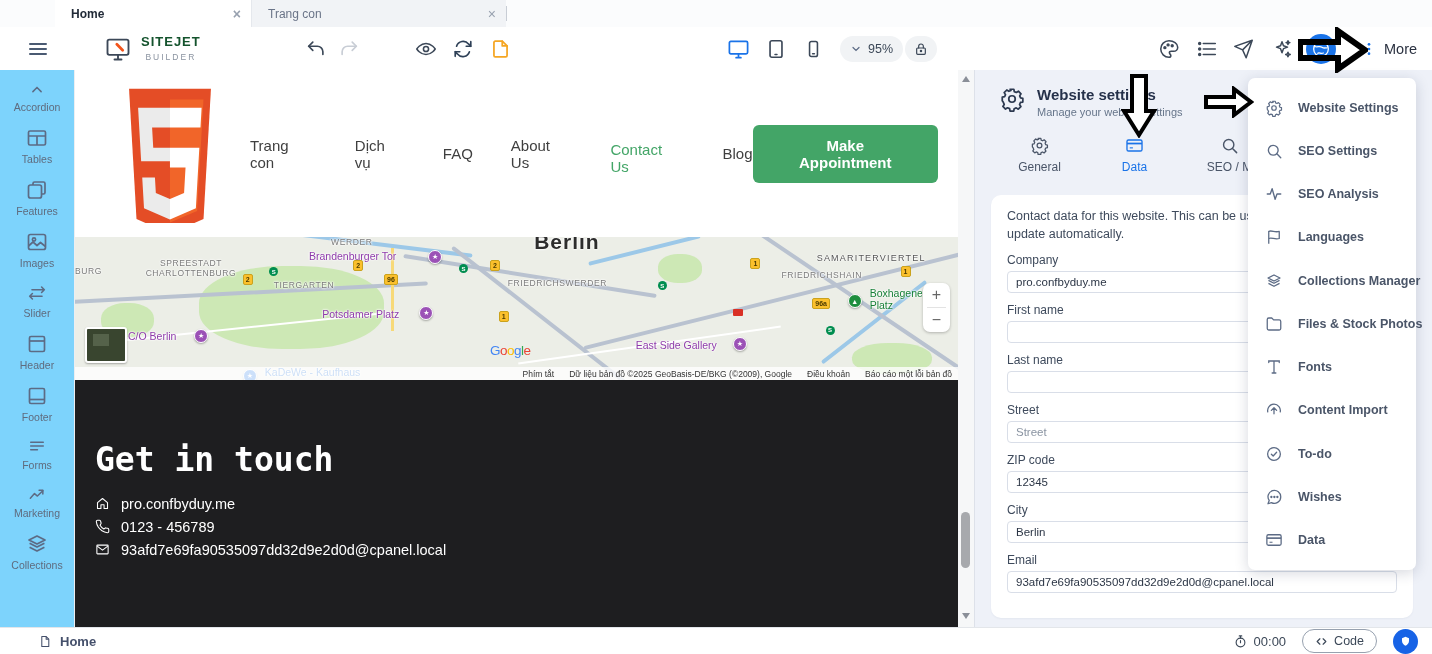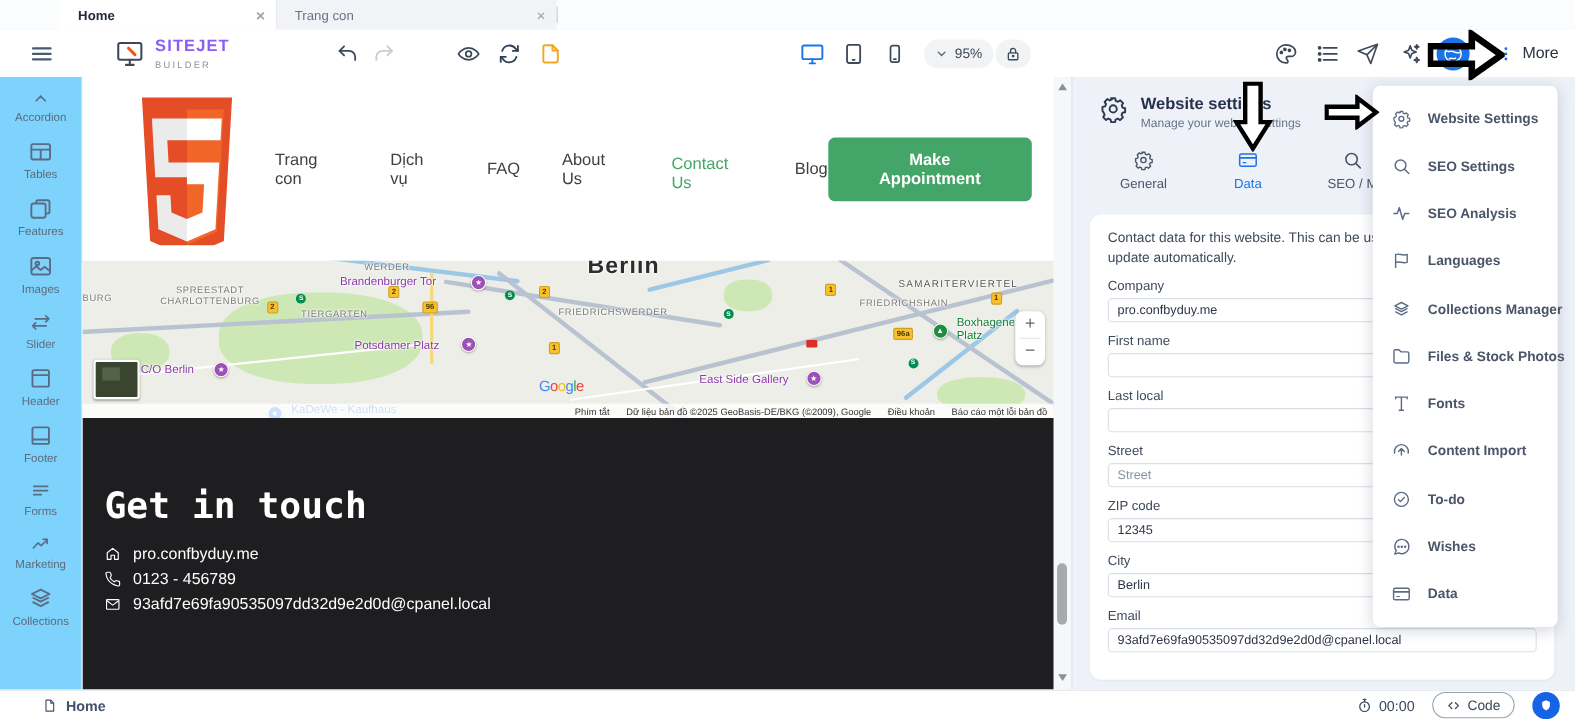--- a/index.html
+++ b/index.html
@@ -16,22 +16,22 @@
   .tab-home{width:170px;background:#fff;font-weight:700;color:#222b38;border-right:1px solid #e5e8ed;}
   .tab-sub{width:228px;background:#f1f3f6;color:#6a7488;}
   .tab-close{color:#98a1af;font-size:14px;line-height:1;cursor:default;}
   .tab-sep{width:1px;height:15px;background:#c8cdd5;align-self:center;}
 
   
   .toolbar{position:absolute;left:0;top:27px;width:100%;height:43px;background:#fff;
            border-bottom:1px solid #e9ebef;}
   .tb{position:absolute;top:50%;transform:translateY(-50%);}
   .brand{display:flex;align-items:center;gap:8px;}
-  .brand-name{color:#8b5cf6;font-weight:800;font-size:15px;letter-spacing:1px;line-height:1;}
-  .brand-sub{color:#8a93a0;font-size:8.5px;letter-spacing:2px;text-align:left;margin-top:4px;}
+  .brand-name{color:#14532d;font-weight:800;font-size:13px;letter-spacing:1px;line-height:1;}
+  .brand-sub{color:#8a93a0;font-size:8.5px;letter-spacing:2px;text-align:center;margin-top:4px;}
   .pill{display:flex;align-items:center;gap:6px;background:#f1f3f5;border-radius:15px;height:26px;padding:0 10px;}
   .zoom-val{font-size:12.5px;color:#3c4858;}
   .avatar{width:30px;height:30px;border-radius:50%;background:#1a73e8;overflow:hidden;display:flex;align-items:center;justify-content:center;}
   .more-label{font-size:14.5px;color:#2a3140;font-weight:500;}
 
   
   .sidebar{position:absolute;left:0;top:70px;width:75px;height:557px;background:#7dd3fc;
            border-right:1px solid #eceef1;display:flex;flex-direction:column;align-items:center;padding-top:10px;box-sizing:border-box;}
   .sb-item{display:flex;flex-direction:column;align-items:center;gap:3px;margin-bottom:13px;cursor:pointer;}
   .sb-item .ic{color:#5c6b85;}
@@ -550,21 +550,21 @@
     <div class="desc">update automatically.</div>
     <div class="fld">
       <label>Company</label>
       <input type="text" value="pro.confbyduy.me" style="">
     </div>
     <div class="fld">
       <label>First name</label>
       <input type="text" value="" style="">
     </div>
     <div class="fld">
-      <label>Last local</label>
+      <label>Last name</label>
       <input type="text" value="" style="">
     </div>
     <div class="fld">
       <label>Street</label>
       <input type="text" placeholder="Street" style="">
     </div>
     <div class="fld">
       <label>ZIP code</label>
       <input type="text" value="12345" style="">
     </div>

